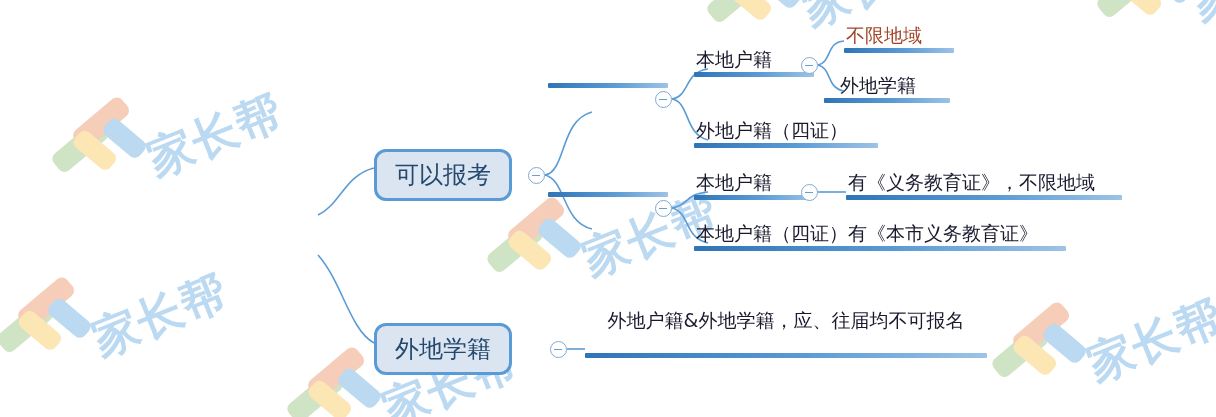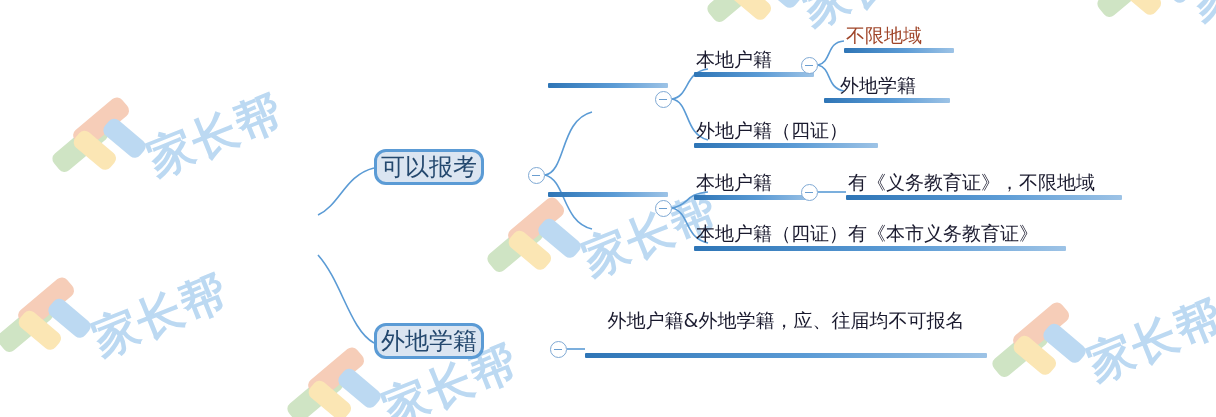--- a/index.html
+++ b/index.html
@@ -68,22 +68,22 @@
     border-width: 4px;
     border-radius: 18px;
   }
   .box-root .label {
     font-size: 36px;
     font-weight: bold;
     color: #2e5c8a;
     letter-spacing: 2px;
   }
   .box-l2 {
-    height: 36px;
-    padding: 0 4px;
+    height: 52px;
+    padding: 0 18px;
   }
   .box-l2 .label {
     font-size: 24px;
     color: #24486e;
     white-space: nowrap;
   }
 
   
   .uline {
     position: absolute;

